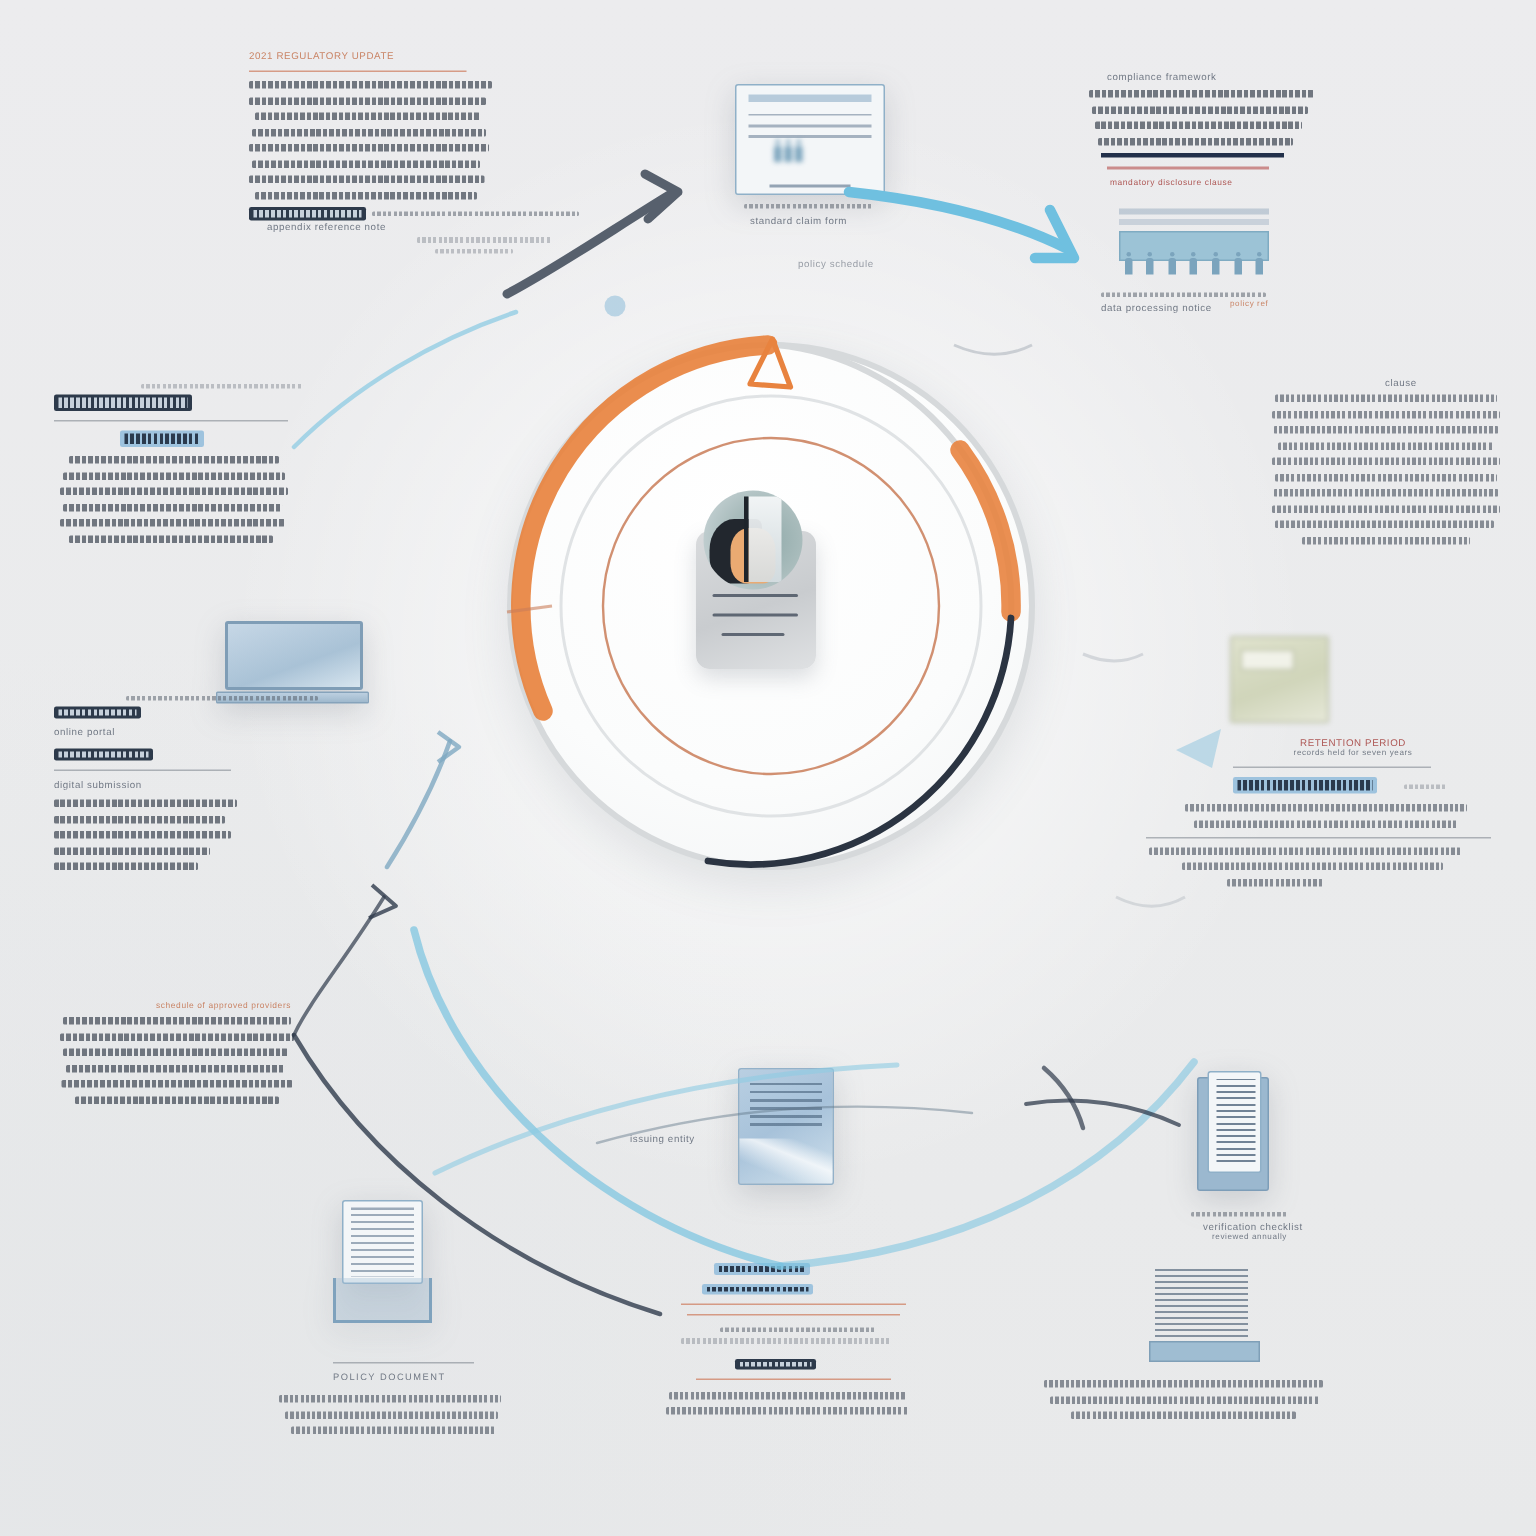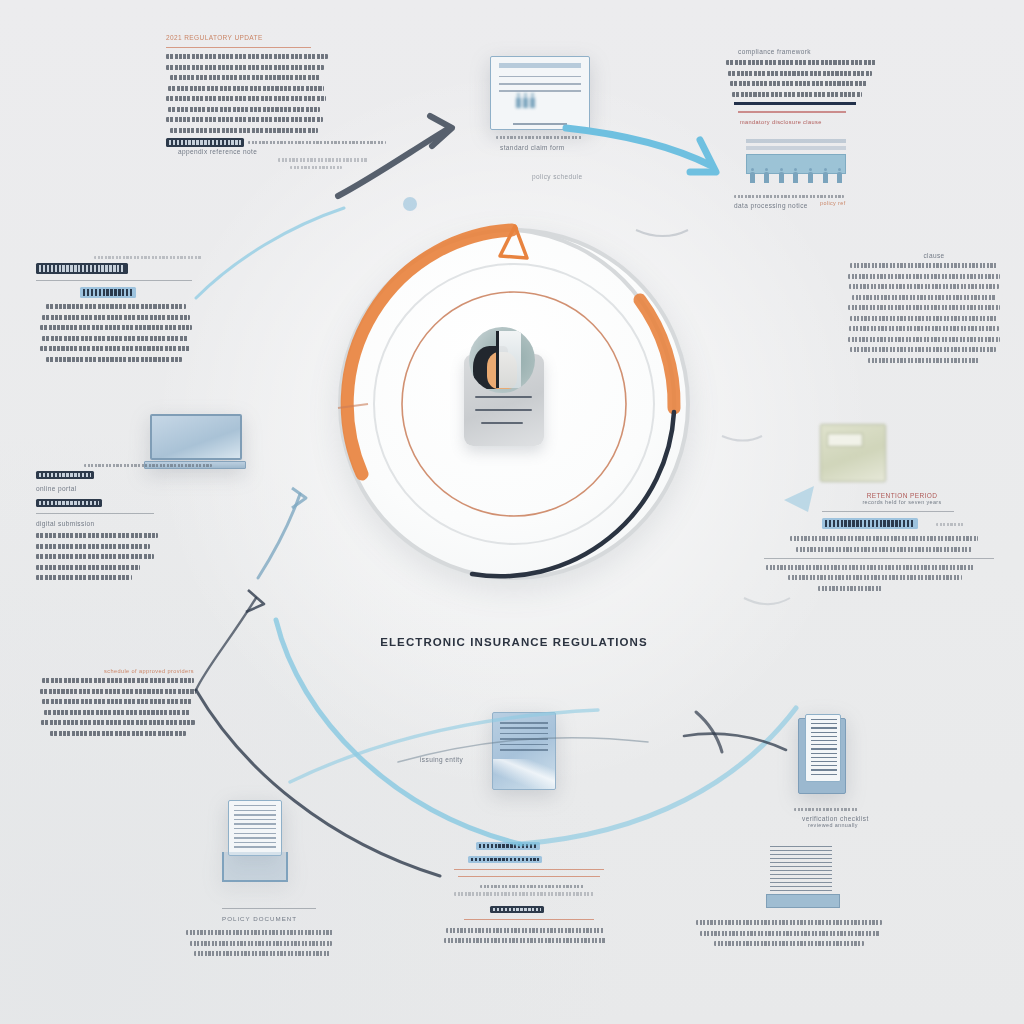--- a/index.html
+++ b/index.html
@@ -384,21 +384,20 @@
       <div class="l" style="left:26%;width:44%;top:30%;"></div>
       <div class="l" style="left:14%;width:72%;top:46%;"></div>
       <div class="l" style="left:14%;width:72%;top:60%;"></div>
       <div class="l" style="left:22%;width:52%;top:74%;"></div>
     </div>
     <div class="hub-avatar">
       <div class="hair"></div>
       <div class="skin"></div>
       <div class="panel"></div>
     </div>
-    <div class="hub-title">ELECTRONIC INSURANCE REGULATIONS</div>
   </div>
 
   <svg id="arrows" viewBox="0 0 1024 1024">
 
     <g>
       <path d="M 338 196 C 372 178 410 152 446 130" fill="none" stroke="#57606d" stroke-width="6" stroke-linecap="round"></path>
       <path d="M 430 116 L 452 128 L 432 146" fill="none" stroke="#57606d" stroke-width="6" stroke-linecap="round" stroke-linejoin="round"></path>
     </g>
 
     <g>

